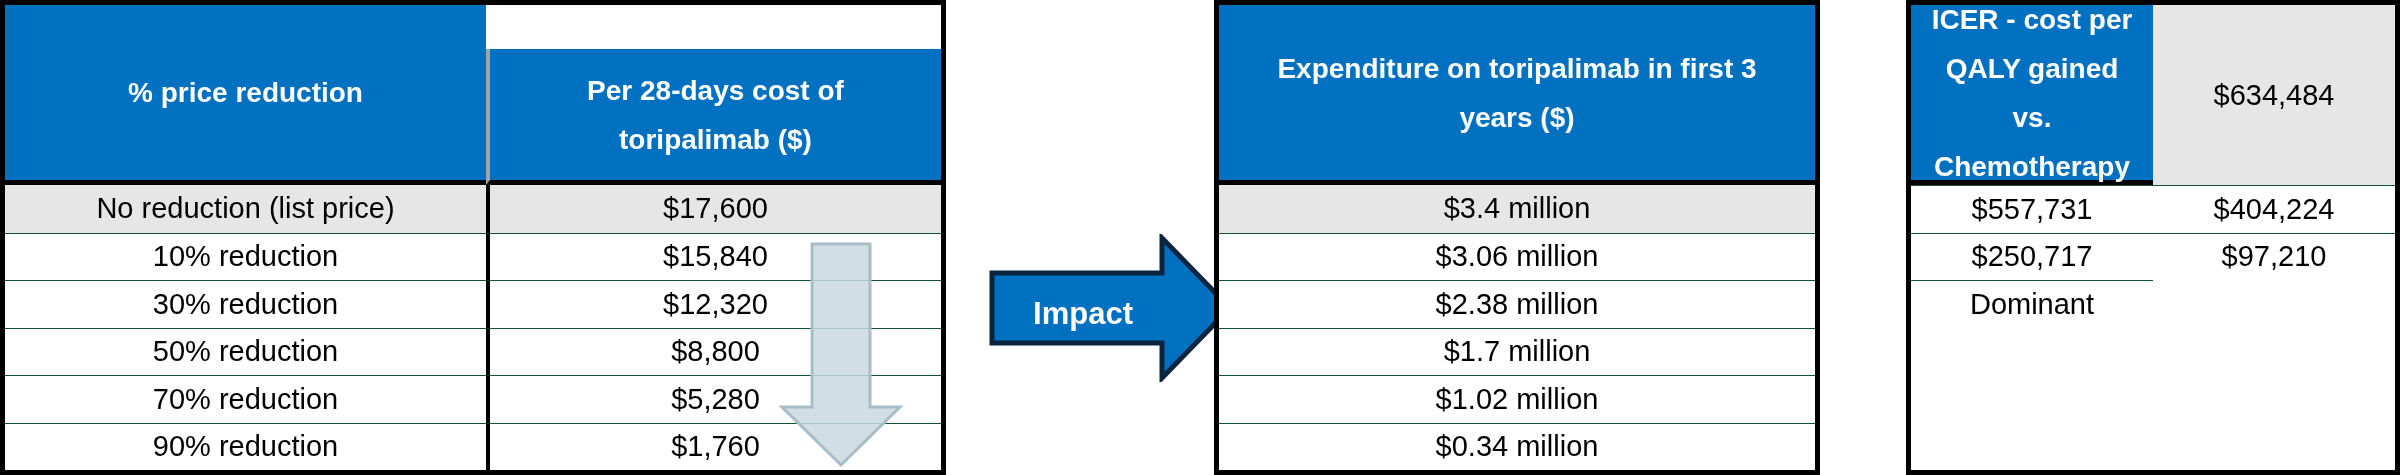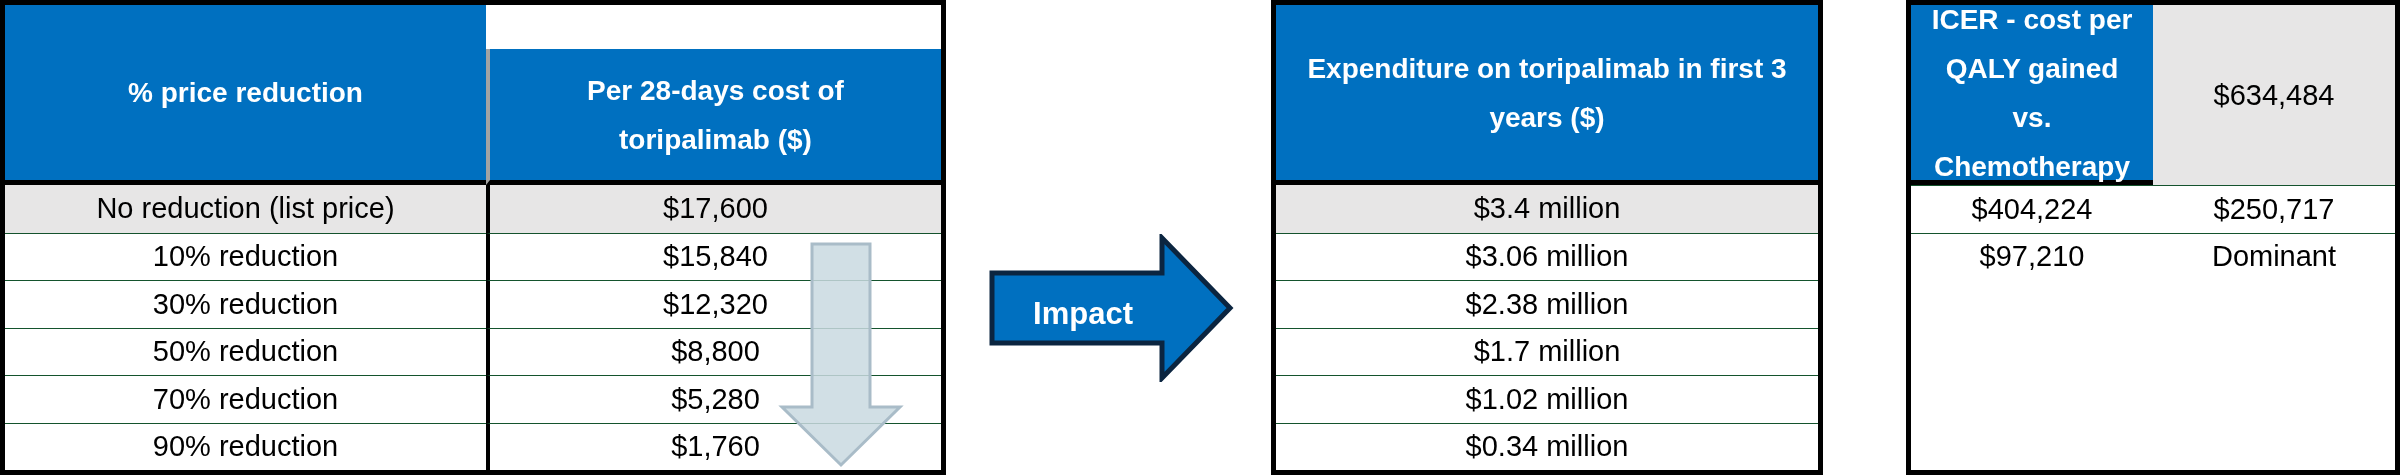--- a/index.html
+++ b/index.html
@@ -12,21 +12,21 @@
          line-height: 49px; display: flex; align-items: center; justify-content: center;
          text-align: center; padding: 0 18px; box-sizing: border-box;
          border-bottom: 5px solid #000; }
   .cell { display: flex; align-items: center; justify-content: center; font-size: 29px;
           color: #000; border-top: 1px solid #14532d; box-sizing: border-box; white-space: nowrap; }
   .cell.first { border-top: none; background: #E7E6E6; }
   .vline { border-left: 4px solid #000; }
   .hdr.vline { border-left: 4px solid #a3a3a3; margin-top: 44px; }
   #left { left: 0; width: 946px; height: 475px; }
   #left .grid { grid-template-columns: 481px 1fr; grid-template-rows: 180px repeat(6, 1fr); border-radius: 13px; }
-  #mid { left: 1271px; width: 552px; height: 475px; }
+  #mid { left: 1214px; width: 606px; height: 475px; }
   #mid .grid { grid-template-columns: 1fr; grid-template-rows: 180px repeat(6, 1fr); }
   #right { left: 1906px; width: 494px; height: 475px; }
   #right .grid { grid-template-columns: 1fr 1fr; grid-template-rows: 180px repeat(6, 1fr); border-radius: 20px; }
   .overlay { position: absolute; left: 0; top: 0; pointer-events: none; }
   .impact-wrap { position: absolute; left: 988px; top: 234px; width: 248px; height: 148px; }
   .impact-label { position: absolute; left: 0; top: 6px; width: 190px; height: 148px;
                   display: flex; align-items: center; justify-content: center;
                   color: #fff; font-weight: bold; font-size: 31px; }
 </style>
 </head>
@@ -77,18 +77,19 @@
     <div class="cell">$1.7 million</div>
     <div class="cell">$1.02 million</div>
     <div class="cell">$0.34 million</div>
   </div>
 </div>
 
 <div class="tbl" id="right">
   <div class="grid">
     <div class="hdr">ICER - cost per QALY gained vs. Chemotherapy</div>
     <div class="cell first">$634,484</div>
+    <div class="cell">$557,731</div>
     <div class="cell">$404,224</div>
     <div class="cell">$250,717</div>
     <div class="cell">$97,210</div>
     <div class="cell">Dominant</div>
   </div>
 </div>
 
 </body></html>

